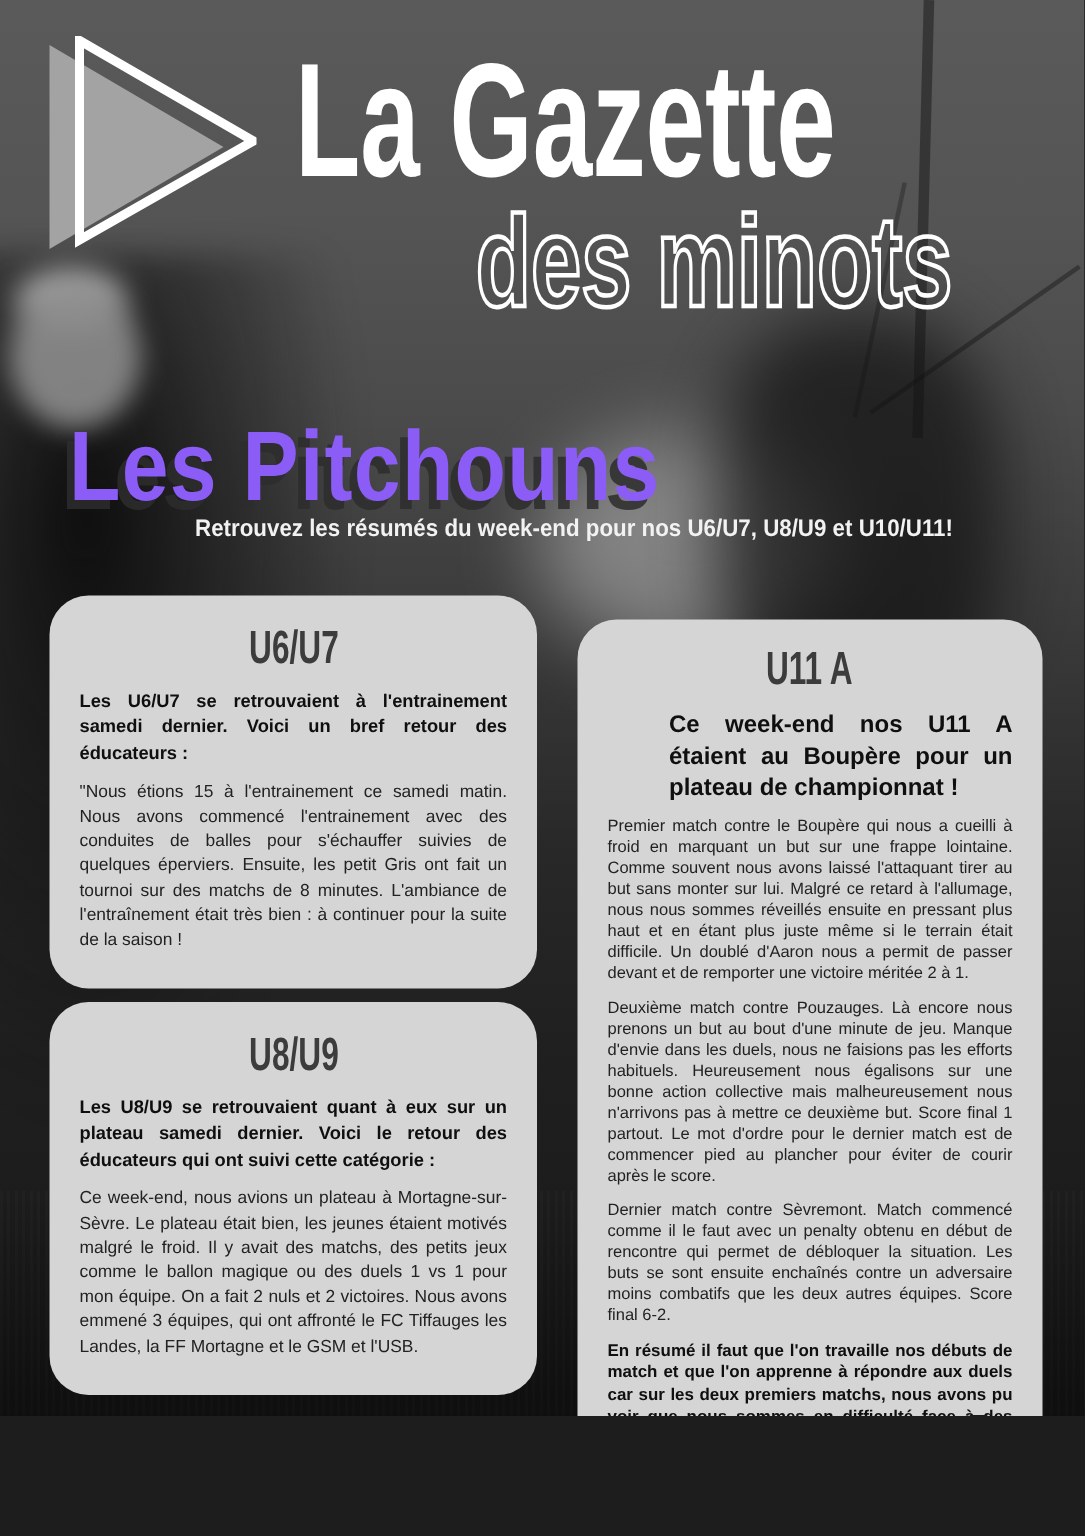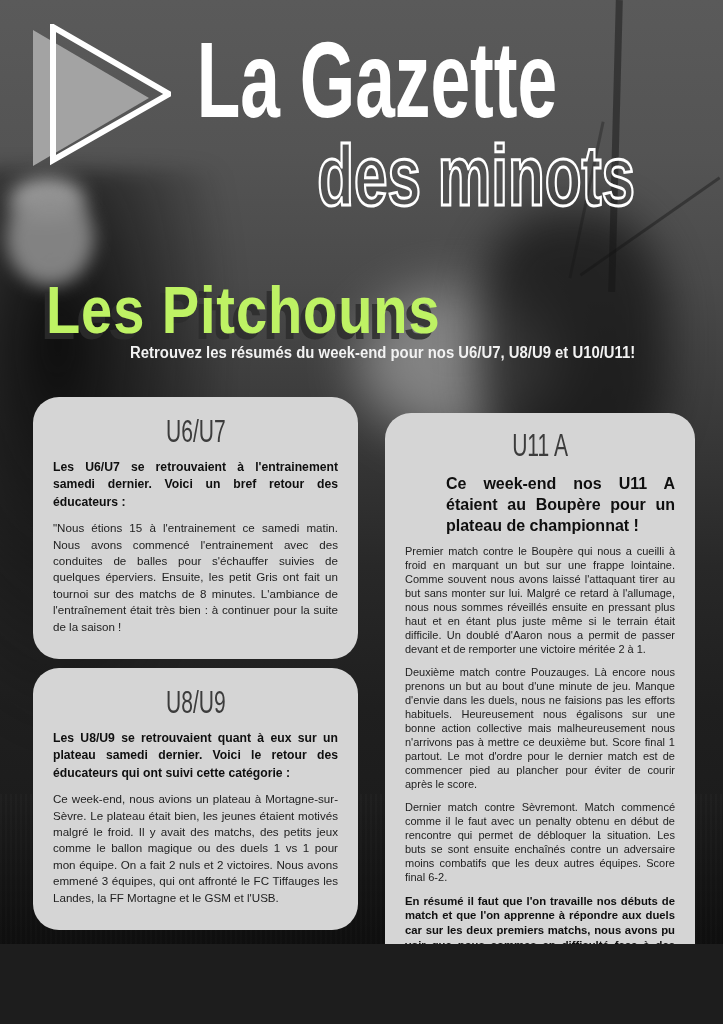--- a/index.html
+++ b/index.html
@@ -40,36 +40,36 @@
   .main-title{position:absolute;right:166px;top:26px;margin:0;line-height:1;
     font-size:108px;font-weight:bold;color:#ffffff;white-space:nowrap;text-align:right;}
   .main-title .cond{display:inline-block;transform:scaleX(.66);transform-origin:right center;}
   .sub-title{position:absolute;right:88px;top:132px;margin:0;line-height:1;
     font-size:86px;font-weight:bold;color:transparent;-webkit-text-stroke:3px #ffffff;
     white-space:nowrap;text-align:right;}
   .sub-title .cond{display:inline-block;transform:scaleX(.7);transform-origin:right center;}
 
   
   .section-title{position:absolute;left:46px;top:277px;margin:0;line-height:1;
-    font-size:66px;font-weight:bold;letter-spacing:1px;color:#bef264;
+    font-size:66px;font-weight:bold;letter-spacing:1px;color:#8b5cf6;
     text-shadow:-6px 6px 0 rgba(45,45,45,.85);white-space:nowrap;}
   .section-title .cond{display:inline-block;transform:scaleX(.85);transform-origin:left center;}
   .section-sub{position:absolute;right:88px;top:344px;margin:0;font-size:16px;
     font-weight:bold;color:#f2f2f2;white-space:nowrap;
     transform:scaleX(.93);transform-origin:right center;}
 
   
   .cards{position:absolute;left:33px;top:397px;width:662px;height:493px;}
   .card{position:absolute;background:#d5d5d5;border-radius:26px;
     padding:14px 20px 16px 20px;box-sizing:border-box;color:#222;}
   .card-u6u7{left:0;top:0;width:325px;min-height:218px;}
   .card-u8u9{left:0;top:271px;width:325px;min-height:222px;}
   .card-u11a{left:352px;top:16px;width:310px;min-height:493px;padding-top:12px;}
   .card h3{margin:4px 0 10px 0;text-align:center;font-size:31px;line-height:1.1;
-    color:#3c3c3c;font-weight:normal;}
+    color:#3c3c3c;font-weight:bold;}
   .card h3 .cond{display:inline-block;transform:scaleX(.68);transform-origin:center;}
   .card p{margin:0 0 8px 0;text-align:justify;}
   .card .intro{font-size:12.2px;line-height:1.42;font-weight:bold;color:#0f0f0f;margin-bottom:9px;}
   .card .body{font-size:11.6px;line-height:1.42;color:#222;}
   .card-u11a .intro{font-size:16px;line-height:1.32;margin-left:41px;}
   .card-u11a .body{font-size:11px;line-height:1.27;margin-bottom:9px;}
   .card-u11a .outro{font-size:11.3px;line-height:1.3;font-weight:bold;color:#0f0f0f;margin-bottom:0;}
 
   
   .club-logo{position:absolute;left:334px;top:944px;width:58px;height:64px;}

